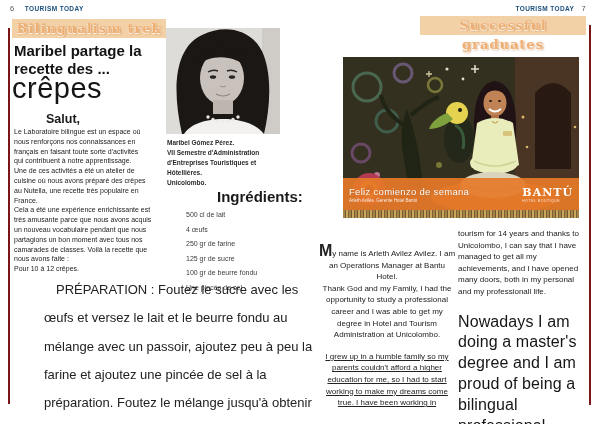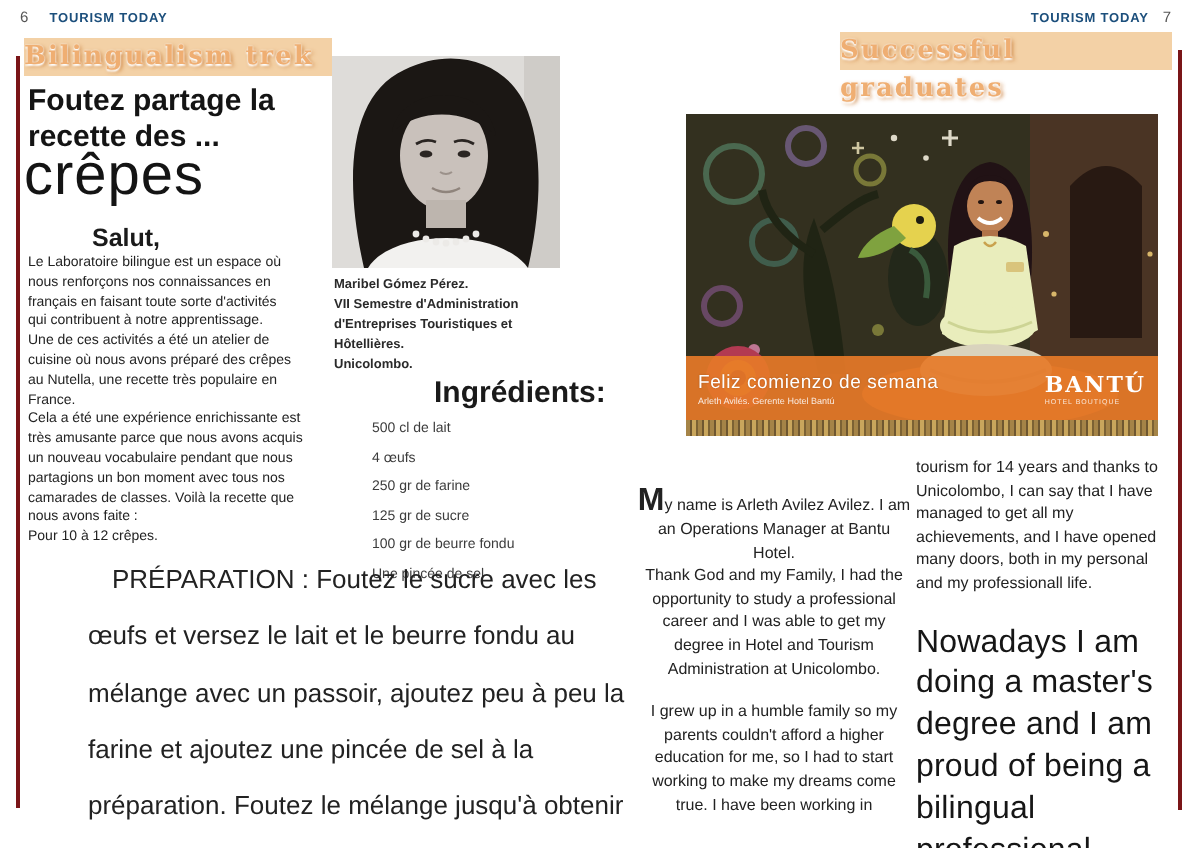--- a/index.html
+++ b/index.html
@@ -6,21 +6,21 @@
   body { background:#888; font-family:"Liberation Sans", sans-serif; }
   .spread {
     position:relative; width:600px; height:424px; background:#ffffff;
     overflow:hidden; color:#1a1a1a;
   }
   
   .brand-header { position:absolute; font-size:6.5px; font-weight:bold; letter-spacing:.4px; color:#1c4f7c; }
   .page-num { font-size:7.5px; font-weight:normal; color:#555; }
   .rule-red { position:absolute; width:2px; background:#7a1518; }
   .banner {
-    position:absolute; height:19px; background:#f3d1a6; text-align:left;
+    position:absolute; height:19px; background:#f3d1a6; text-align:center;
     font-family:"DejaVu Serif", serif; font-weight:bold; font-size:13px;
     letter-spacing:1px; color:#efae72; line-height:19px;
     text-shadow: 0 0 1px #fff, 0 1px 1px #fff, 1px 1px 2px rgba(201,120,48,.9);
   }
   
   .l-headline { position:absolute; left:14px; top:42px; font-size:15px; font-weight:bold; line-height:1.2; color:#141414; }
   .l-big { position:absolute; left:12px; top:72px; font-size:29px; font-weight:400; letter-spacing:.5px; color:#141414; }
   .l-salut { position:absolute; left:46px; top:112px; font-size:12.5px; font-weight:bold; }
   .l-intro { position:absolute; left:14px; top:127px; width:156px; font-size:7px; line-height:1.4; white-space:pre-line; color:#222; }
   .portrait { position:absolute; left:166px; top:28px; width:114px; height:106px; }
@@ -41,40 +41,40 @@
   .photo-bar .cap { font-size:9.5px; letter-spacing:.3px; text-shadow:0 0 1px rgba(0,0,0,.25); }
   .photo-bar .subcap { font-size:4.5px; opacity:.85; margin-top:1px; }
   .photo-bar .logo { }
   .photo-bar .logo .logo-main { font-family:"DejaVu Serif", serif; font-weight:bold; font-size:11px; letter-spacing:1px; }
   .photo-bar .logo .logo-sub { font-size:3.5px; opacity:.8; letter-spacing:.5px; text-transform:uppercase; }
   .glitter { position:absolute; left:0; right:0; bottom:0; height:8px;
     background:repeating-linear-gradient(90deg,#a58447 0 2px,#6f5730 2px 3px,#c9a65c 3px 5px,#7c6234 5px 6px); }
   .r-col1 { position:absolute; left:318px; top:243px; width:138px; font-size:8px; line-height:1.45; color:#222;text-align:center; }
   .r-col1 .p1 { white-space:pre-line; display:inline; }
   .drop-cap { font-size:16px; font-weight:bold; line-height:1; }
-  .r-col1 .p2 { margin-top:10px; }
+  .r-col1 .p2 { margin-top:10px;text-decoration:underline; }
   .r-col2 { position:absolute; left:458px; top:228px; width:130px; font-size:8px; line-height:1.45; color:#222; }
   .pull-quote { margin-top:14px; font-size:16px; line-height:1.3; color:#161616; letter-spacing:.1px; }
 </style>
 </head>
 <body>
 
 <div class="spread">
 
   <div class="brand-header" style="left:10px; top:4px;">
     <span class="page-num">6</span>
     <span style="margin-left:8px;">TOURISM TODAY</span>
   </div>
 
   <div class="rule-red" style="left:8px; top:28px; height:376px;"></div>
 
   <div class="banner" style="left:12px; top:19px; width:154px;">Bilingualism trek</div>
 
   <div class="l-headline">
-    <div>Foutez partage la</div>
+    <div>Maribel partage la</div>
     <div>recette des ...</div>
   </div>
   <div class="l-big">crêpes</div>
 
   <div class="l-salut">Salut,</div>
   <div class="l-intro">Le Laboratoire bilingue est un espace où
 nous  renforçons  nos connaissances en
 français en faisant toute sorte d'activités
 qui contribuent à notre apprentissage.
 Une de ces activités  a été un atelier de

